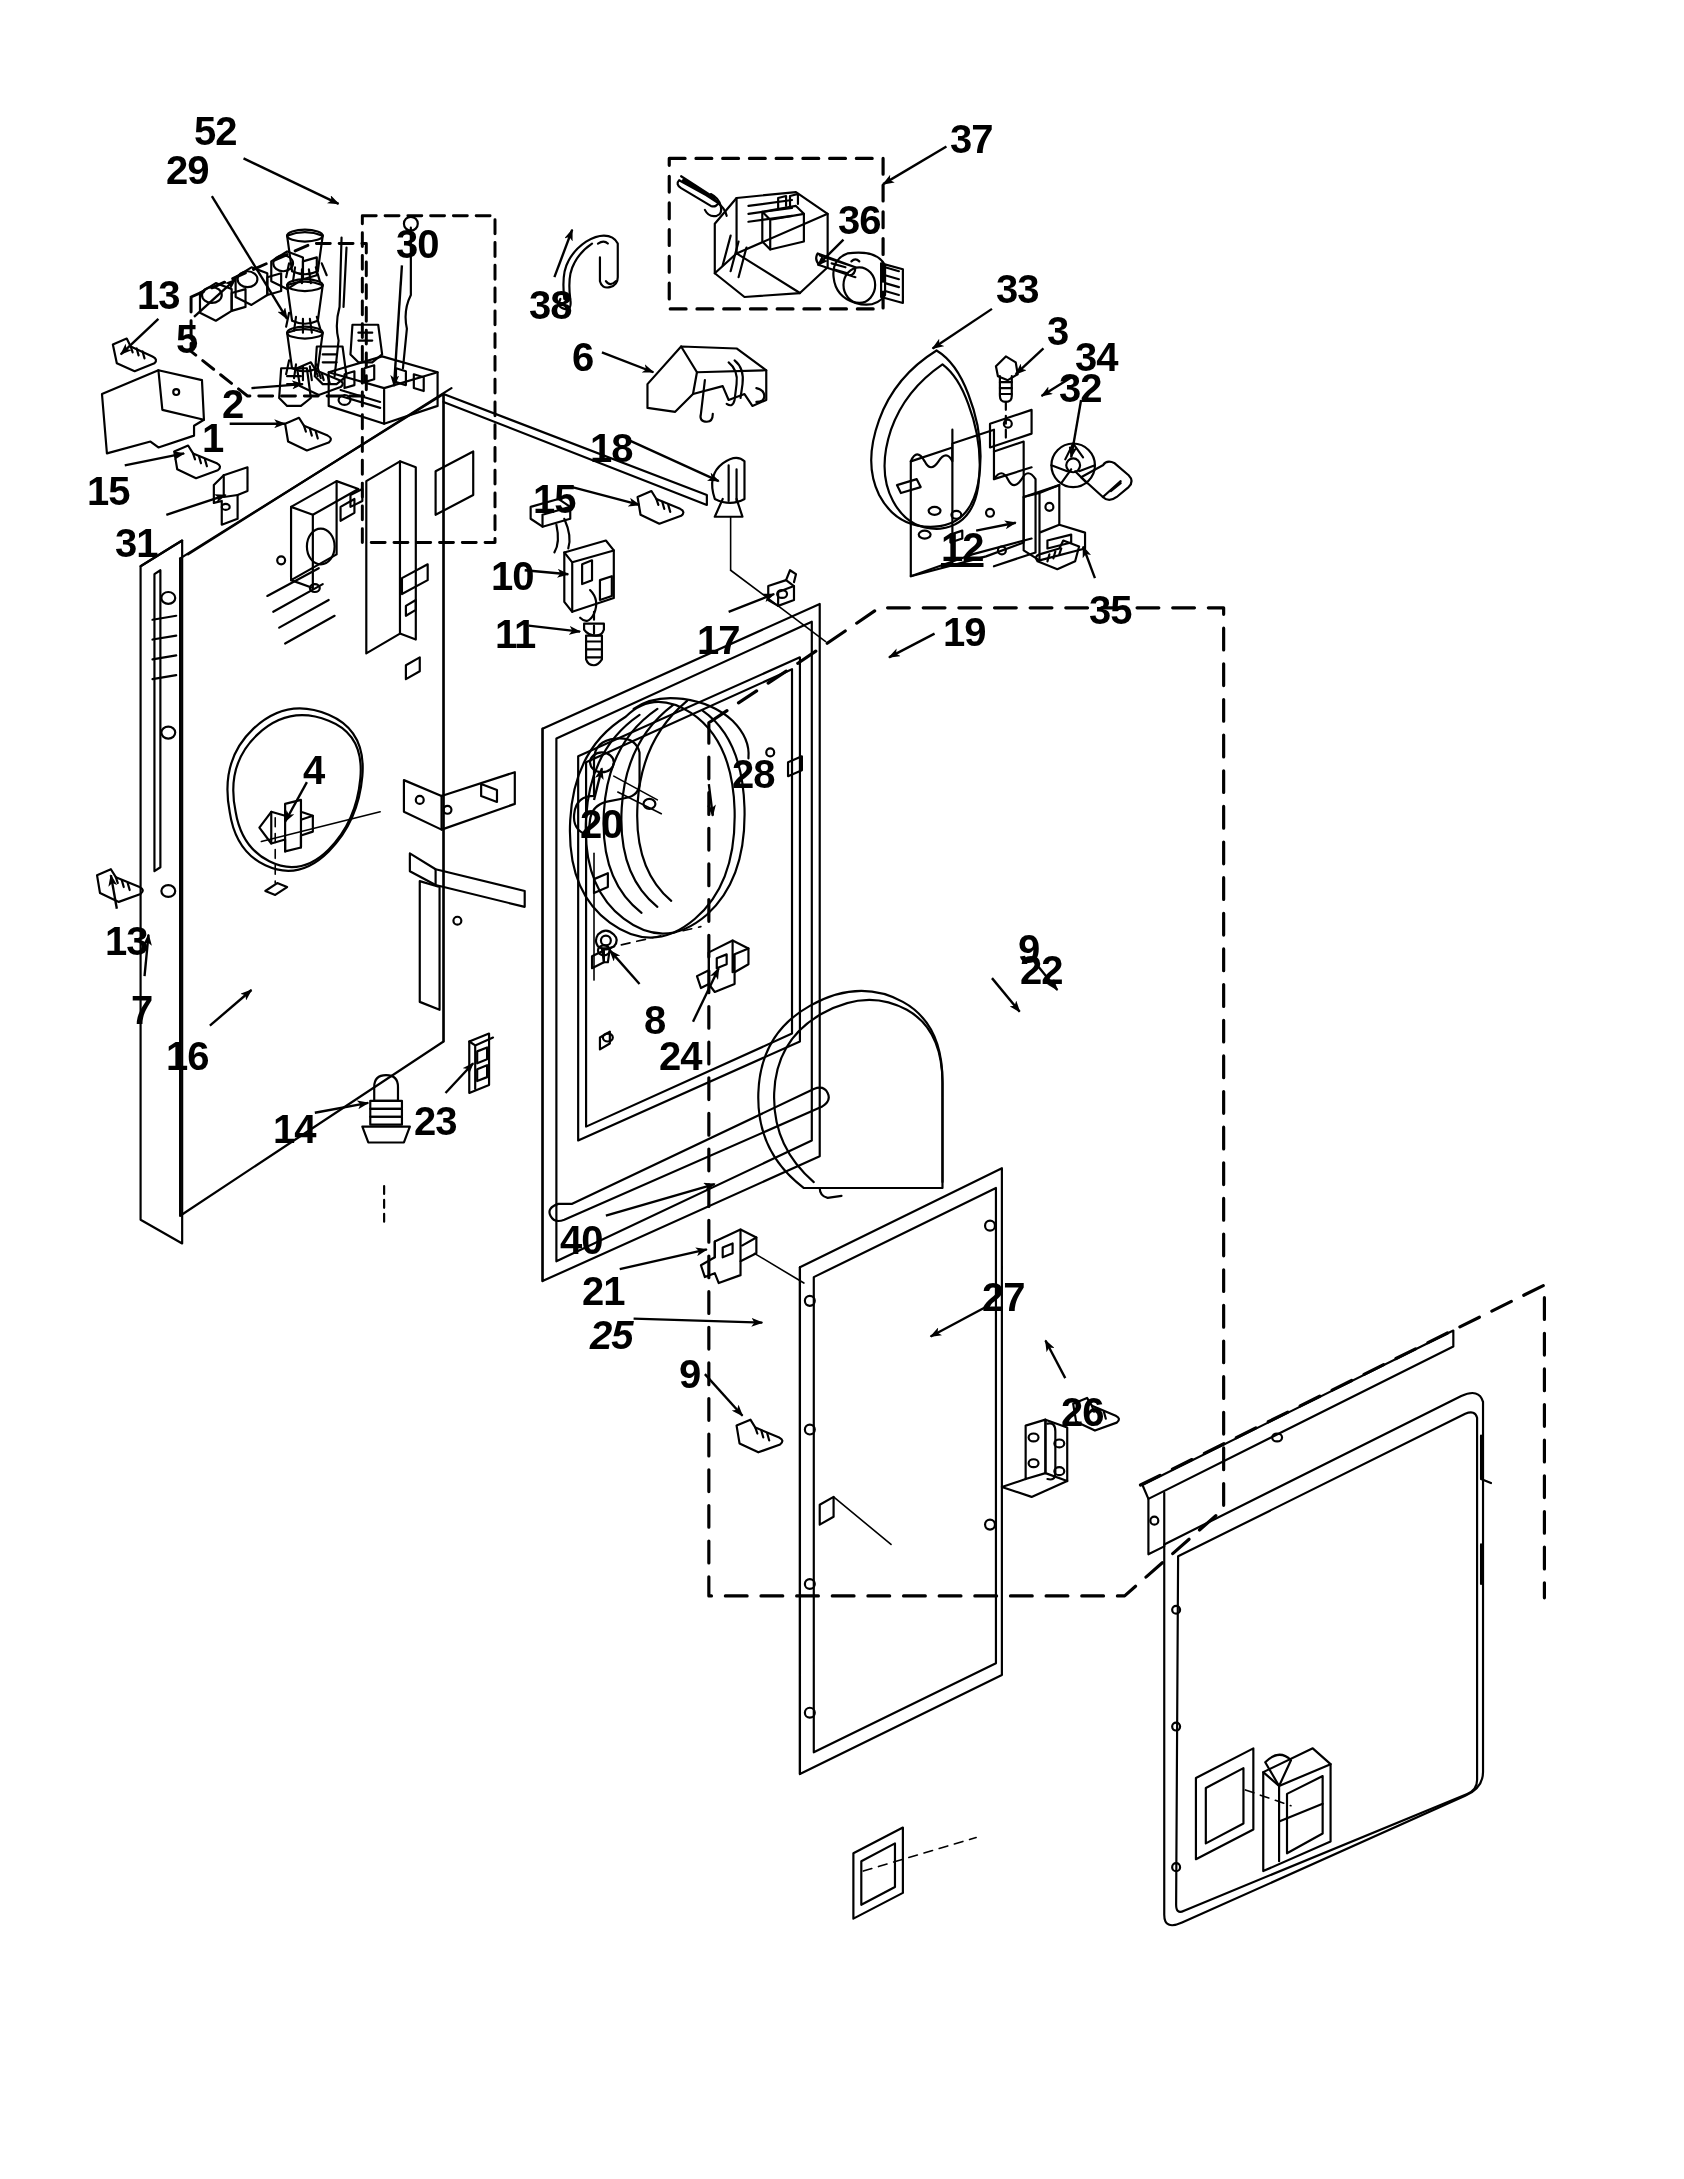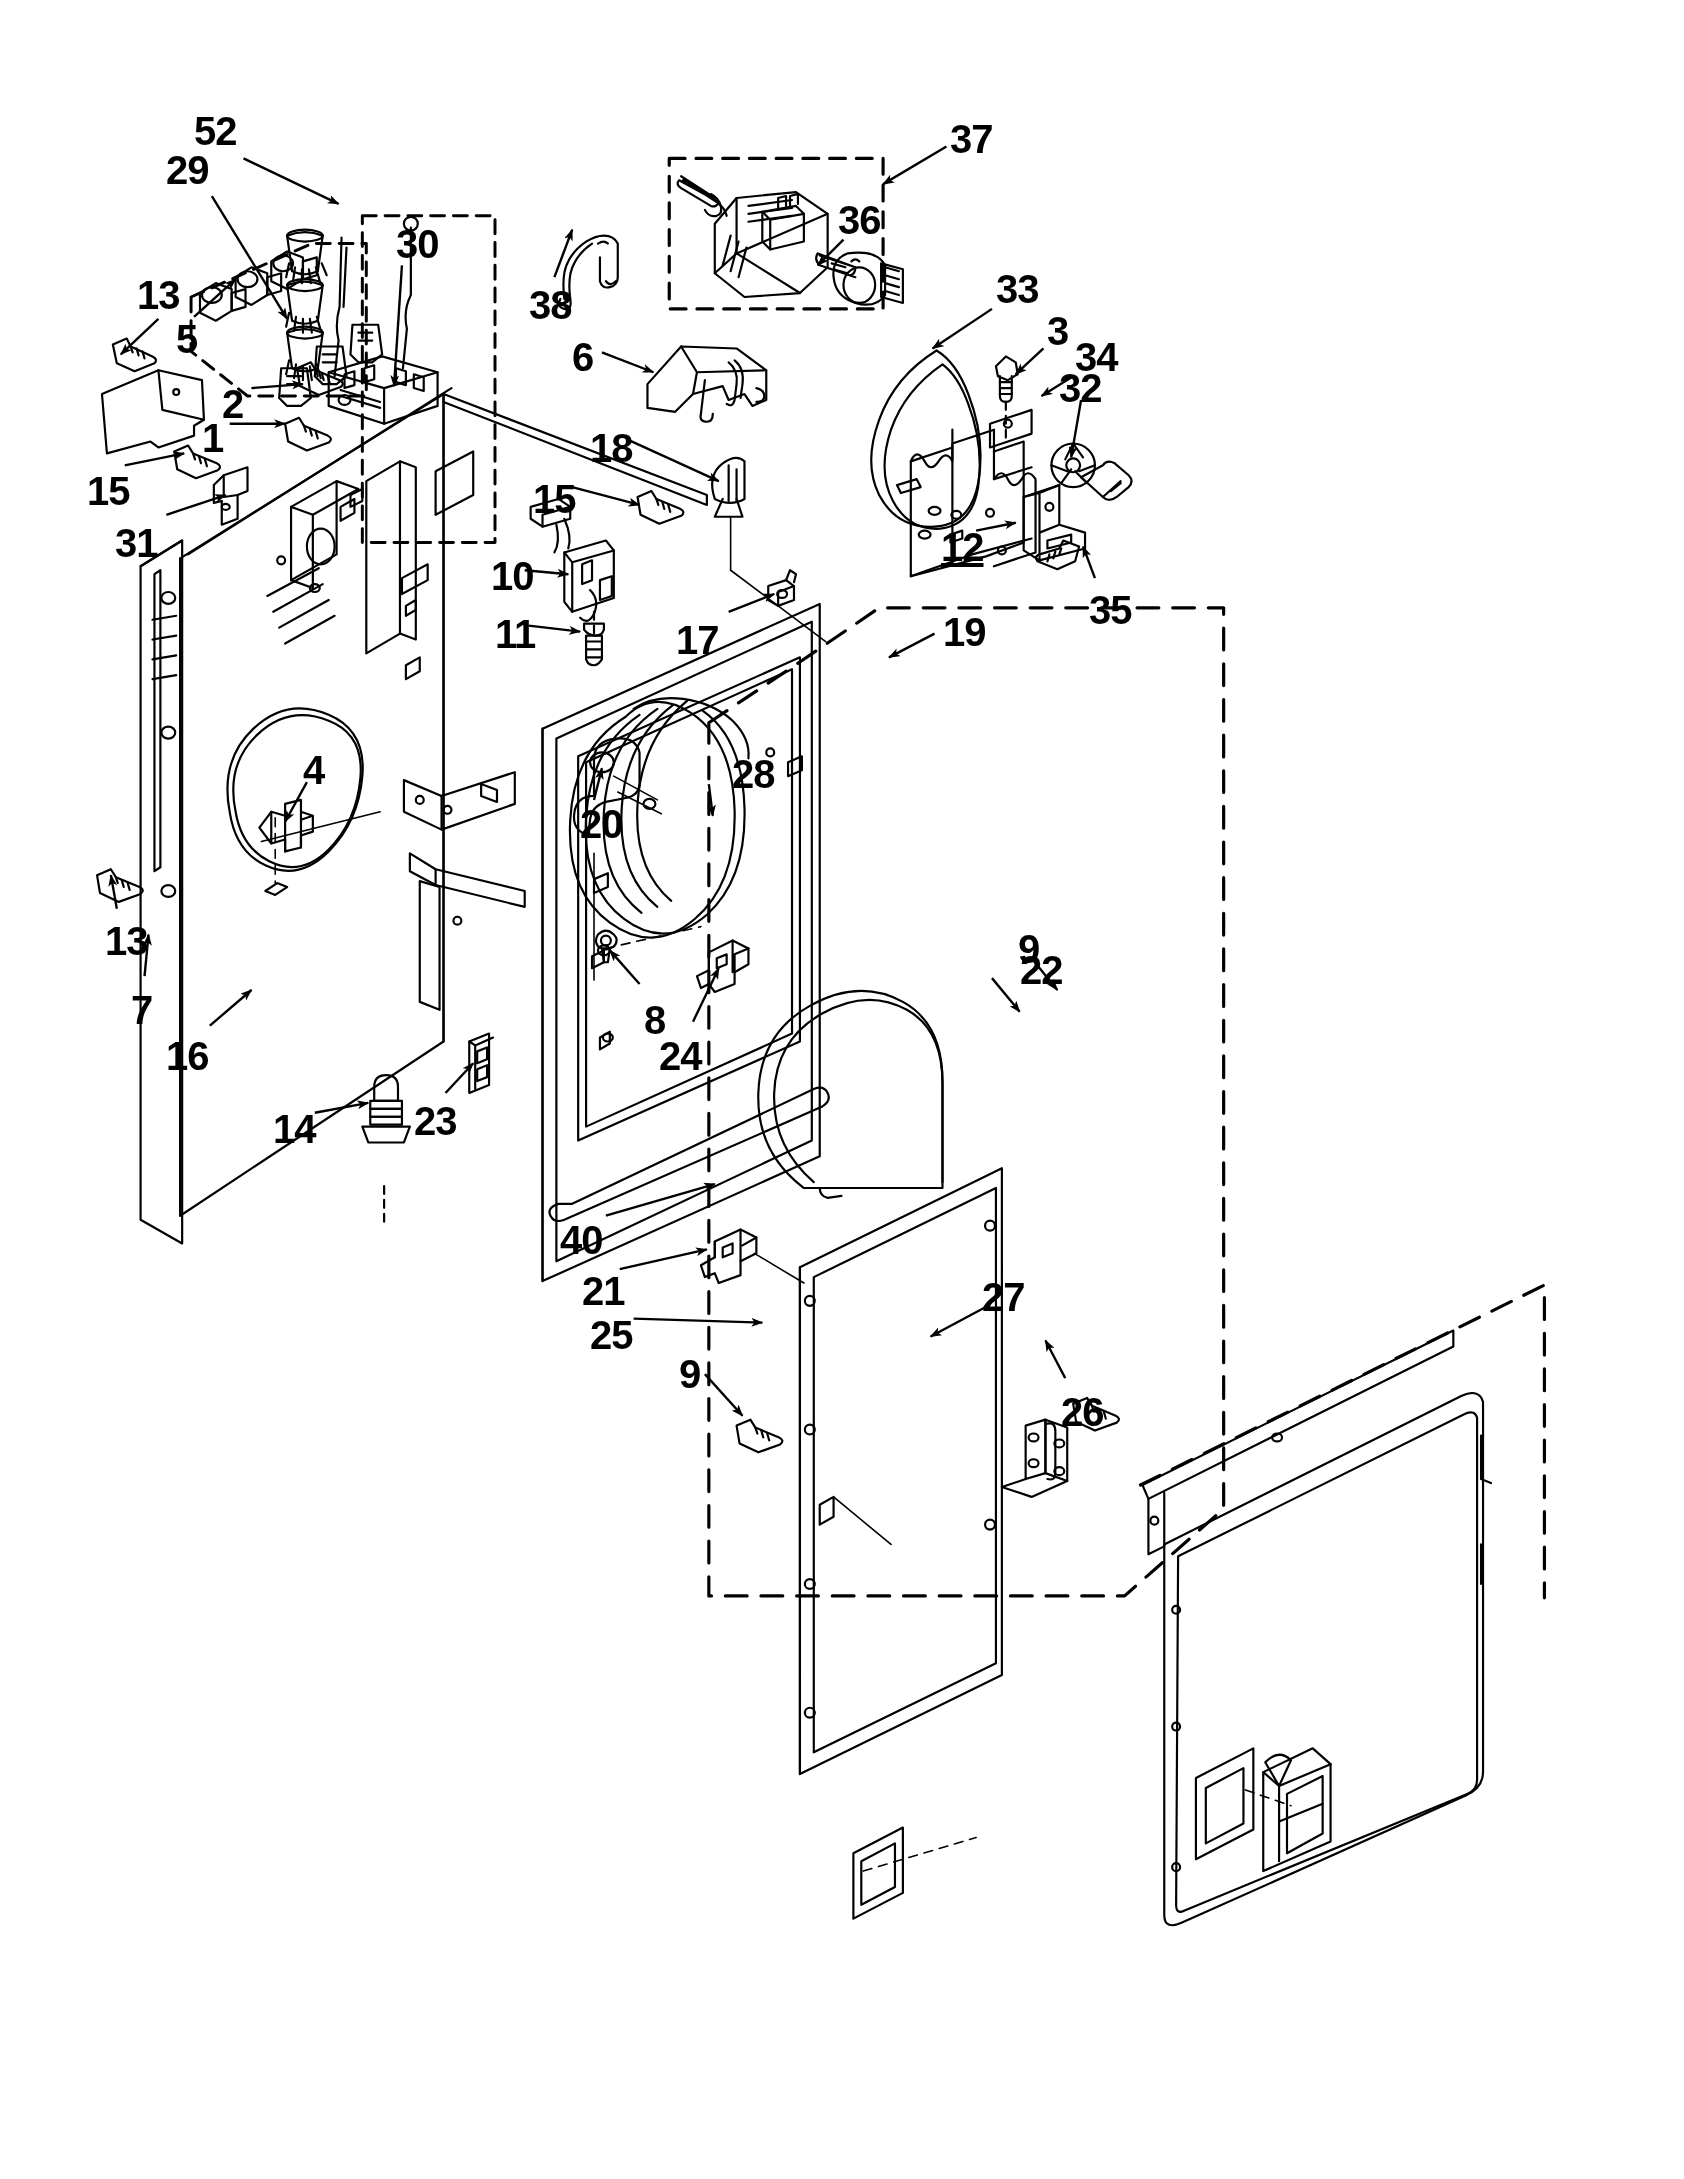--- a/index.html
+++ b/index.html
@@ -560,36 +560,36 @@
       <div class="callout" style="left: 996px; top: 269px;">33</div>
       <div class="callout" style="left: 1047px; top: 311px;">3</div>
       <div class="callout" style="left: 1075px; top: 337px;">34</div>
       <div class="callout" style="left: 1059px; top: 368px;">32</div>
       <div class="callout" style="left: 941px; top: 527px; text-decoration: underline;">12</div>
       <div class="callout" style="left: 1089px; top: 590px;">35</div>
       <div class="callout" style="left: 590px; top: 428px;">18</div>
       <div class="callout" style="left: 533px; top: 479px;">15</div>
       <div class="callout" style="left: 491px; top: 556px;">10</div>
       <div class="callout" style="left: 495px; top: 614px;">11</div>
-      <div class="callout" style="left: 676px; top: 620px;">17</div>
+      <div class="callout" style="left: 697px; top: 620px;">17</div>
       <div class="callout" style="left: 943px; top: 612px;">19</div>
       <div class="callout" style="left: 303px; top: 750px;">4</div>
       <div class="callout" style="left: 732px; top: 754px;">28</div>
       <div class="callout" style="left: 580px; top: 804px;">20</div>
       <div class="callout" style="left: 105px; top: 921px;">13</div>
       <div class="callout" style="left: 131px; top: 990px;">7</div>
       <div class="callout" style="left: 166px; top: 1036px;">16</div>
       <div class="callout" style="left: 644px; top: 1000px;">8</div>
       <div class="callout" style="left: 659px; top: 1036px;">24</div>
       <div class="callout" style="left: 273px; top: 1109px;">14</div>
       <div class="callout" style="left: 414px; top: 1101px;">23</div>
       <div class="callout" style="left: 1018px; top: 929px;">9</div>
       <div class="callout" style="left: 1020px; top: 950px;">22</div>
       <div class="callout" style="left: 560px; top: 1220px;">40</div>
       <div class="callout" style="left: 582px; top: 1271px;">21</div>
-      <div class="callout" style="left: 590px; top: 1315px;">25</div>
+      <div class="callout" style="left: 590px; top: 1315px; font-style: italic;">25</div>
       <div class="callout" style="left: 982px; top: 1277px;">27</div>
       <div class="callout" style="left: 679px; top: 1354px;">9</div>
       <div class="callout" style="left: 1061px; top: 1392px;">26</div>
     </div>
 
 </div>
 
 
 </body></html>

